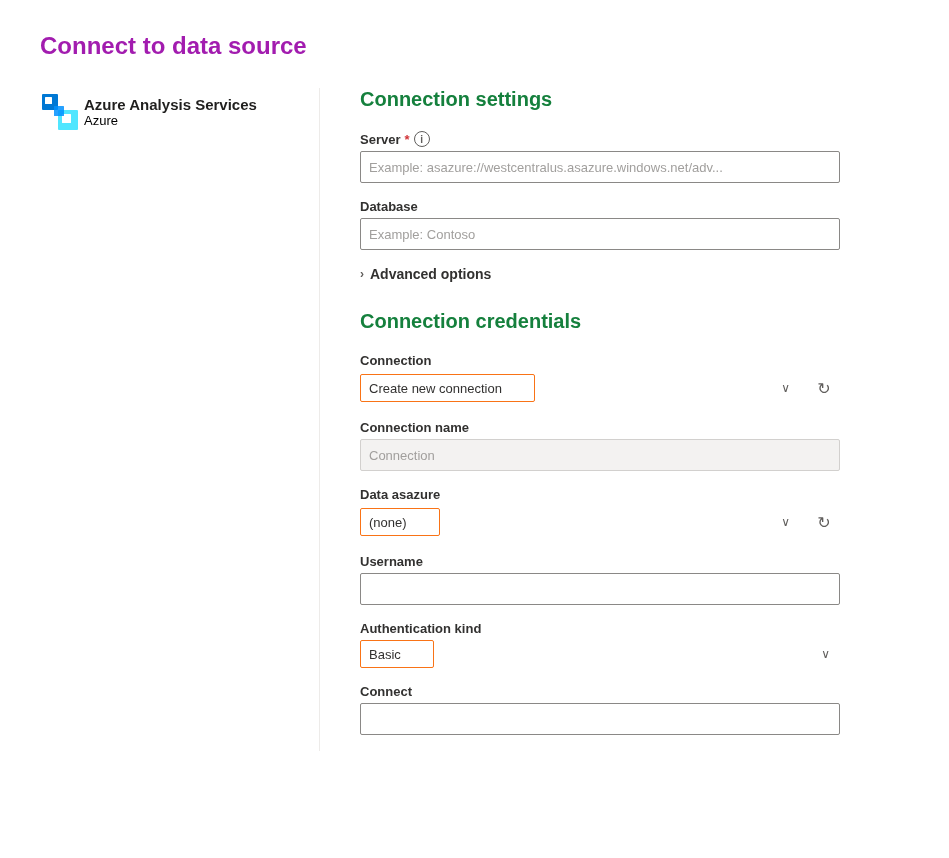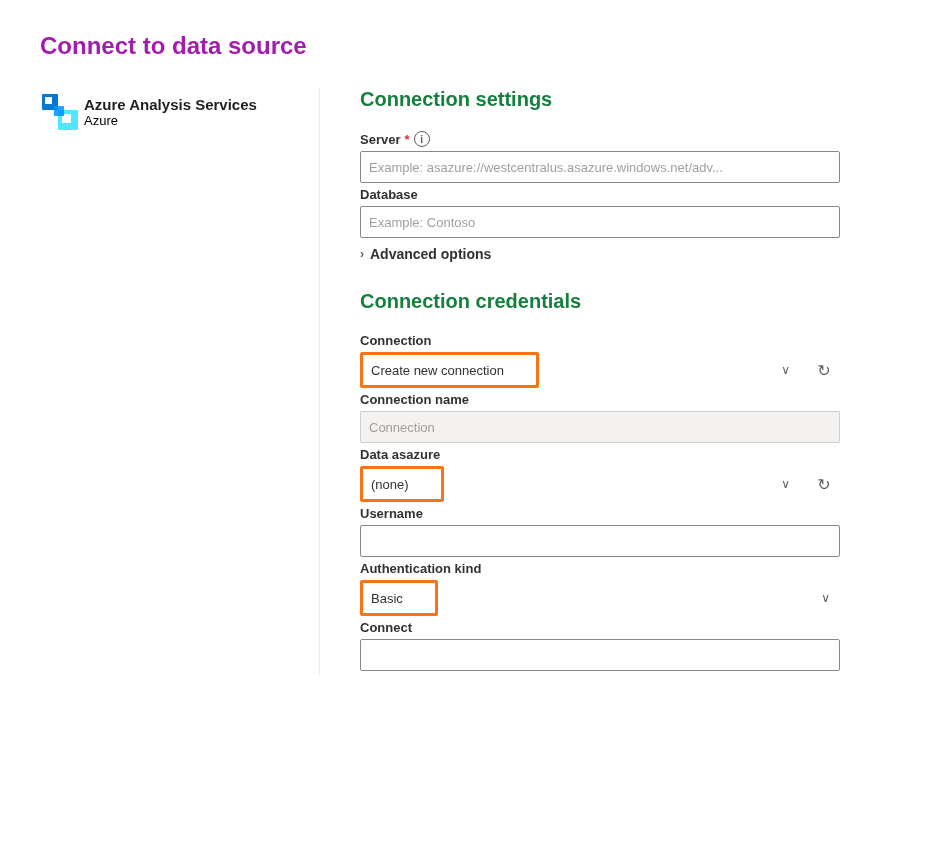--- a/index.html
+++ b/index.html
@@ -70,21 +70,21 @@
     }
 
     .section-title {
       font-size: 20px;
       font-weight: 600;
       color: #15803d;
       margin-bottom: 20px;
     }
 
     .field-group {
-      margin-bottom: 4px;
+      margin-bottom: 16px;
     }
 
     .field-label {
       font-size: 13px;
       font-weight: 600;
       color: #323130;
       margin-bottom: 4px;
       display: flex;
       align-items: center;
       gap: 4px;
@@ -152,22 +152,22 @@
       position: relative;
       width: 100%;
       max-width: 480px;
       display: flex;
       align-items: center;
       gap: 8px;
     }
 
     .select-input {
       flex: 1;
-      height: 36px;
-      border: 3px solid #f97316;
+      height: 28px;
+      border: 1px solid #f97316;
       border-radius: 2px;
       padding: 0 8px;
       font-size: 13px;
       color: #323130;
       background: #fff;
       appearance: none;
       -webkit-appearance: none;
       outline: none;
       cursor: pointer;
       padding-right: 32px;

